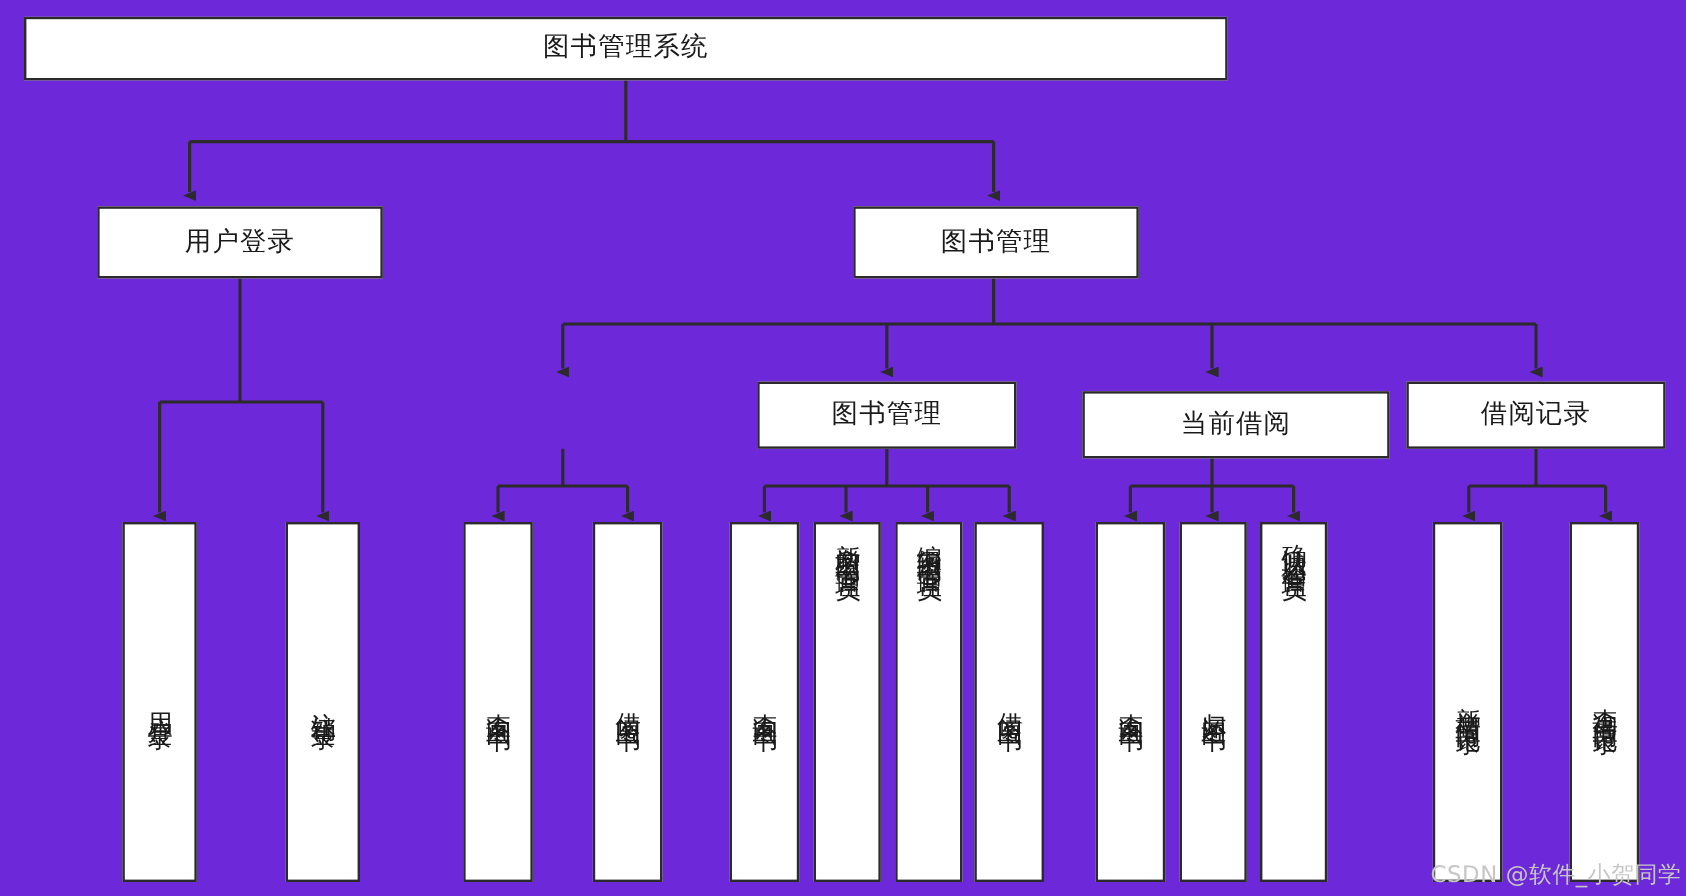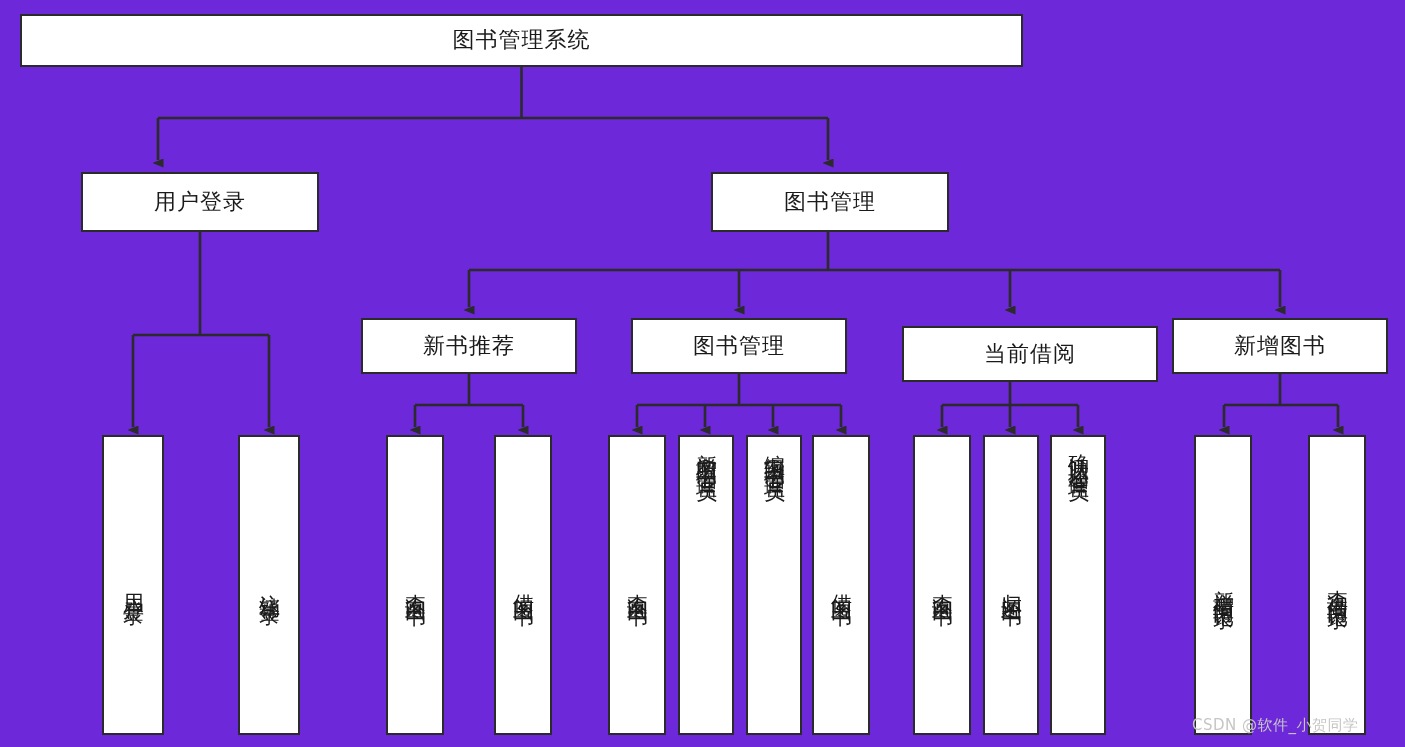--- a/index.html
+++ b/index.html
@@ -54,21 +54,21 @@
     line-height: 1;
     white-space: nowrap;
     text-align: left;
   }
   .node.vertical.vcenter {
     align-items: center;
   }
   .watermark {
     position: absolute;
     color: #c6c6c6;
-    font-size: 15px;
+    font-size: 19px;
     letter-spacing: 0.5px;
     white-space: nowrap;
     z-index: 3;
     user-select: none;
   }
 </style>
 </head>
 <body>
 
 <div id="canvas">
@@ -127,31 +127,28 @@
     <span class="label">图书管理系统</span>
   </div>
 
   <div class="node" style="left:81px; top:172px; width:238px; height:60px;">
     <span class="label">用户登录</span>
   </div>
   <div class="node" style="left:711px; top:172px; width:238px; height:60px;">
     <span class="label">图书管理</span>
   </div>
 
-  <div class="node" style="left:361px; top:318px; width:216px; height:56px;">
-    <span class="label">新书推荐</span>
-  </div>
   <div class="node" style="left:631px; top:318px; width:216px; height:56px;">
     <span class="label">图书管理</span>
   </div>
   <div class="node" style="left:902px; top:302px; width:256px; height:56px;margin-top:24px;">
     <span class="label">当前借阅</span>
   </div>
   <div class="node" style="left:1172px; top:318px; width:216px; height:56px;">
-    <span class="label">新增图书</span>
+    <span class="label">借阅记录</span>
   </div>
 
   <div class="node vertical vcenter" style="left:102px; top:435px; width:62px; height:300px;">
     <span class="label">用户登录</span>
   </div>
   <div class="node vertical vcenter" style="left:238px; top:435px; width:62px; height:300px;">
     <span class="label">注销登录</span>
   </div>
 
   <div class="node vertical vcenter" style="left:386px; top:435px; width:58px; height:300px;">

